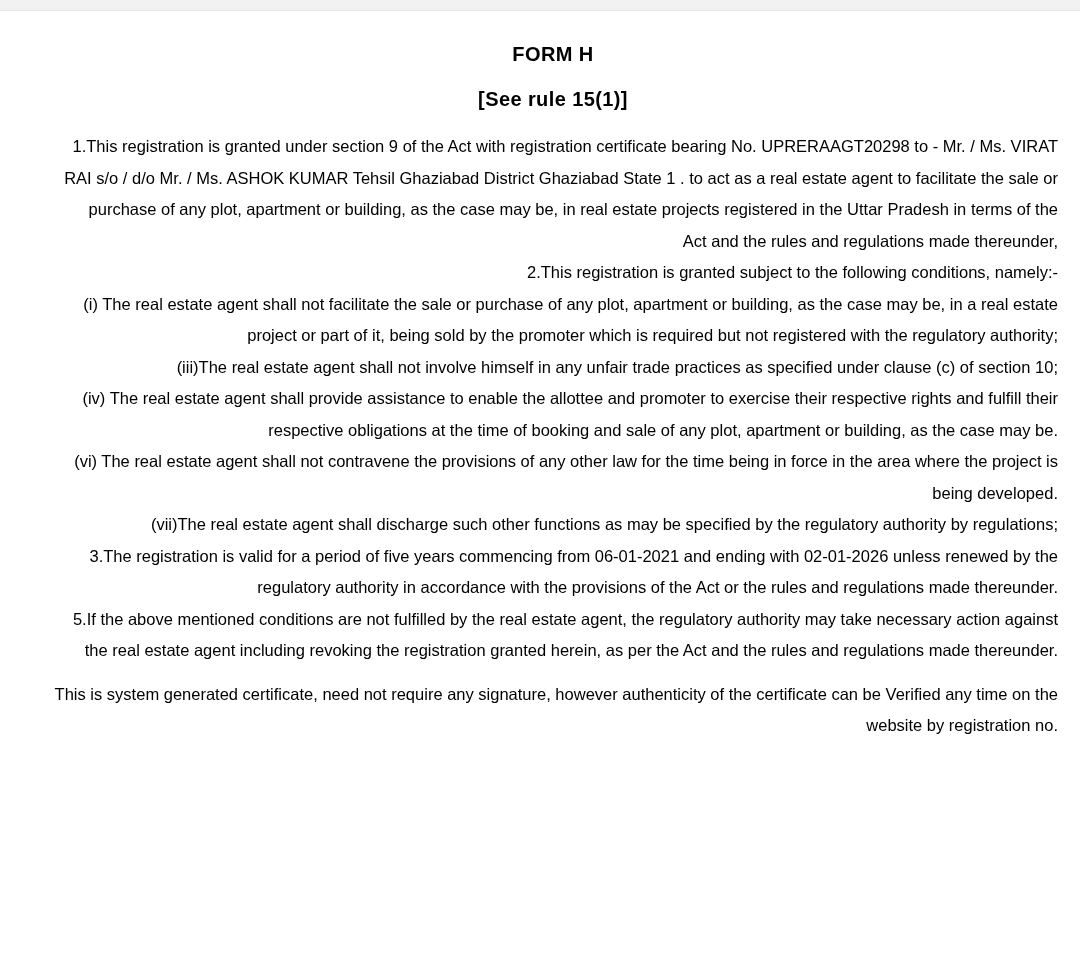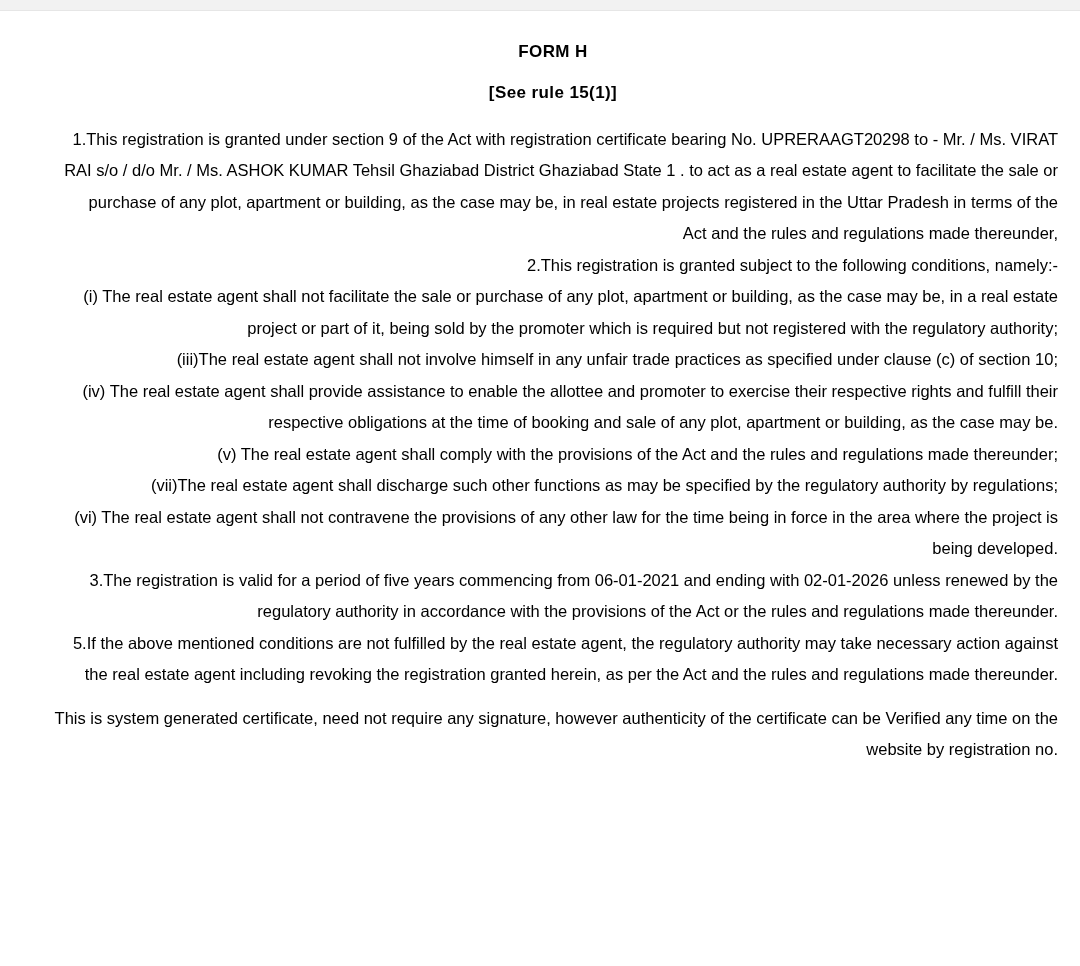--- a/index.html
+++ b/index.html
@@ -36,21 +36,21 @@
     left: 0;
     width: 1080px;
     box-sizing: border-box;
     padding: 32px 22px 0 48px;
   }
   .title-block {
     text-align: center;
   }
   .title-line {
     font-weight: bold;
-    font-size: 17px;
+    font-size: 20px;
     letter-spacing: 0.4px;
     margin: 0 0 22px 0;
     line-height: 1.2;
   }
   .title-line.t1 { margin-bottom: 21px; }
   .title-line.t2 { margin-bottom: 20px; }
   .title-line.t3 { margin-bottom: 14px; letter-spacing: 0.6px; }
 
   .para {
     font-size: 16.5px;
@@ -85,23 +85,22 @@
       <div class="title-line t2">[See rule 15(1)]</div>
     </div>
 
     <p class="para hang-num">1.This registration is granted under section 9 of the Act with registration certificate bearing No. UPRERAAGT20298 to - Mr. / Ms. VIRAT RAI s/o / d/o Mr. / Ms. ASHOK KUMAR Tehsil Ghaziabad District Ghaziabad State 1 . to act as a real estate agent to facilitate the sale or purchase of any plot, apartment or building, as the case may be, in real estate projects registered in the Uttar Pradesh in terms of the Act and the rules and regulations made thereunder,</p>
 
     <p class="para hang-num">2.This registration is granted subject to the following conditions, namely:-</p>
 
     <p class="para sub-item">(i) The real estate agent shall not facilitate the sale or purchase of any plot, apartment or building, as the case may be, in a real estate project or part of it, being sold by the promoter which is required but not registered with the regulatory authority;</p>
     <p class="para sub-item">(iii)The real estate agent shall not involve himself in any unfair trade practices as specified under clause (c) of section 10;</p>
     <p class="para sub-item">(iv) The real estate agent shall provide assistance to enable the allottee and promoter to exercise their respective rights and fulfill their respective obligations at the time of booking and sale of any plot, apartment or building, as the case may be.</p>
-    <p class="para sub-item">(v) The real estate agent shall comply with the provisions of the Act and the rules and regulations made thereunder;</p>
+    <p class="para sub-item">(vi) The real estate agent shall not contravene the provisions of any other law for the time being in force in the area where the project is being developed.</p>
     <p class="para sub-item">(vii)The real estate agent shall discharge such other functions as may be specified by the regulatory authority by regulations;</p>
-    <p class="para sub-item">(vi) The real estate agent shall not contravene the provisions of any other law for the time being in force in the area where the project is being developed.</p>
 
     <p class="para hang-num">3.The registration is valid for a period of five years commencing from 06-01-2021 and ending with 02-01-2026 unless renewed by the regulatory authority in accordance with the provisions of the Act or the rules and regulations made thereunder.</p>
 
     <p class="para hang-num">5.If the above mentioned conditions are not fulfilled by the real estate agent, the regulatory authority may take necessary action against the real estate agent including revoking the registration granted herein, as per the Act and the rules and regulations made thereunder.</p>
 
     <p class="para closing">This is system generated certificate, need not require any signature, however authenticity of the certificate can be Verified any time on the website by registration no.</p>
 
   </div>
 </div>
 

